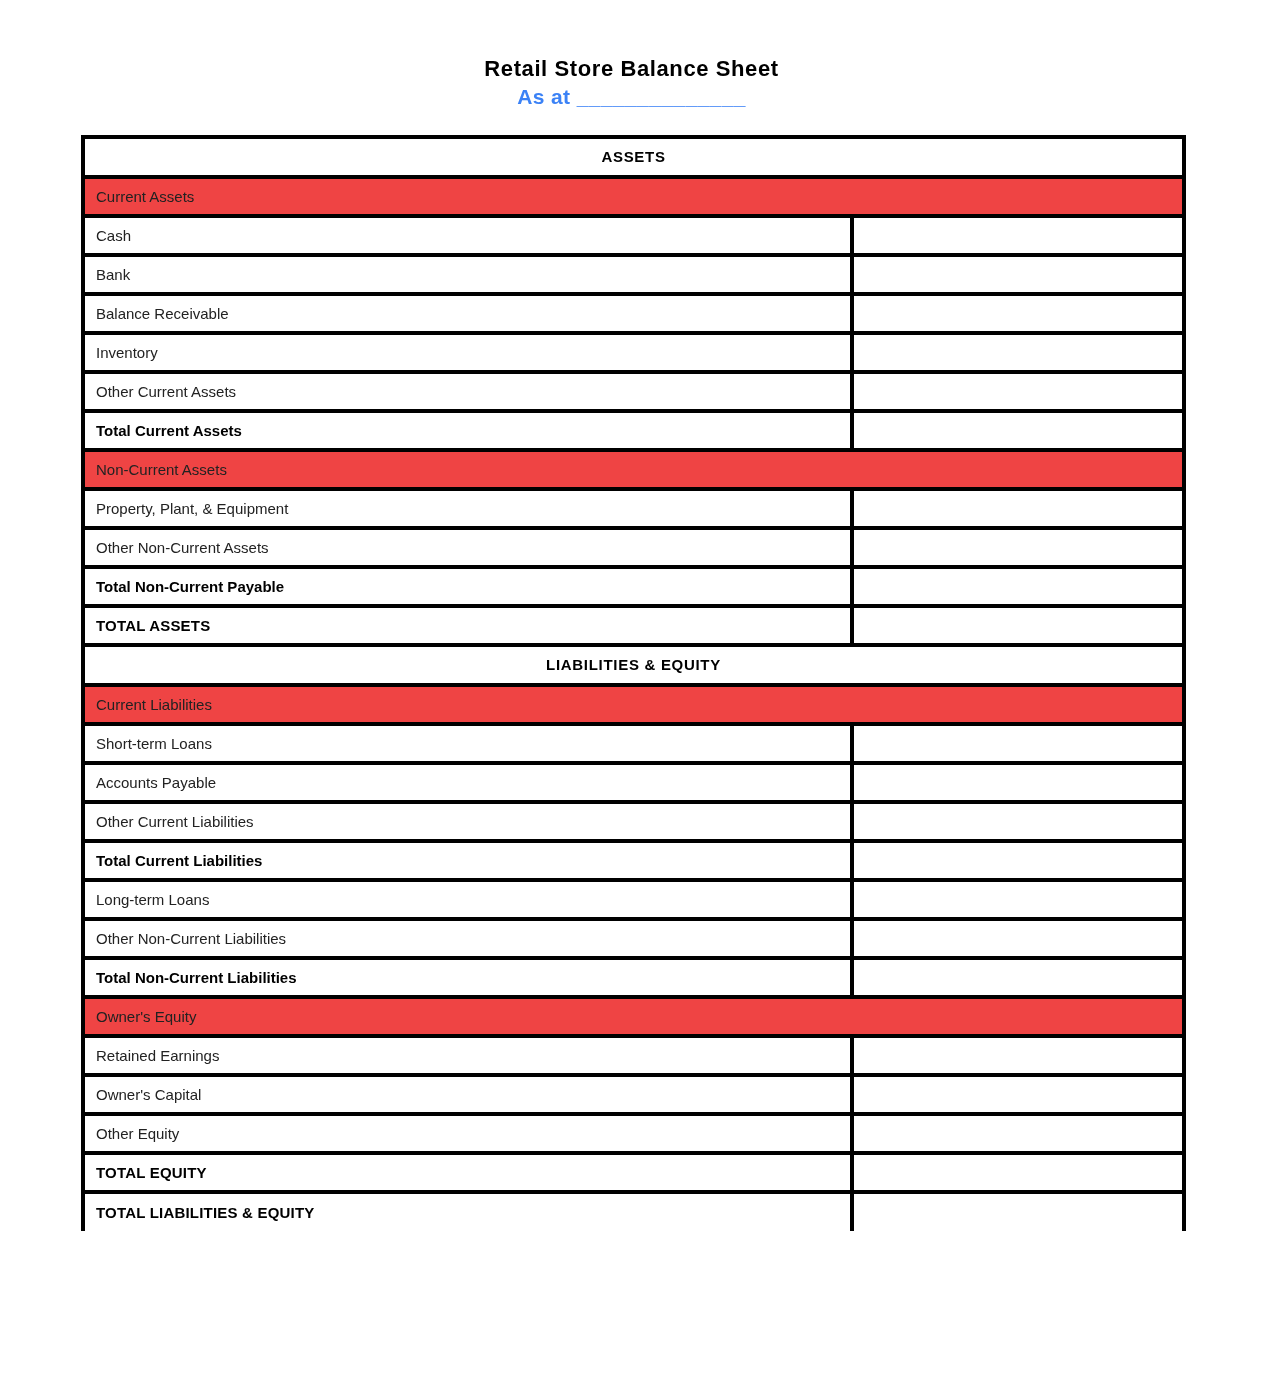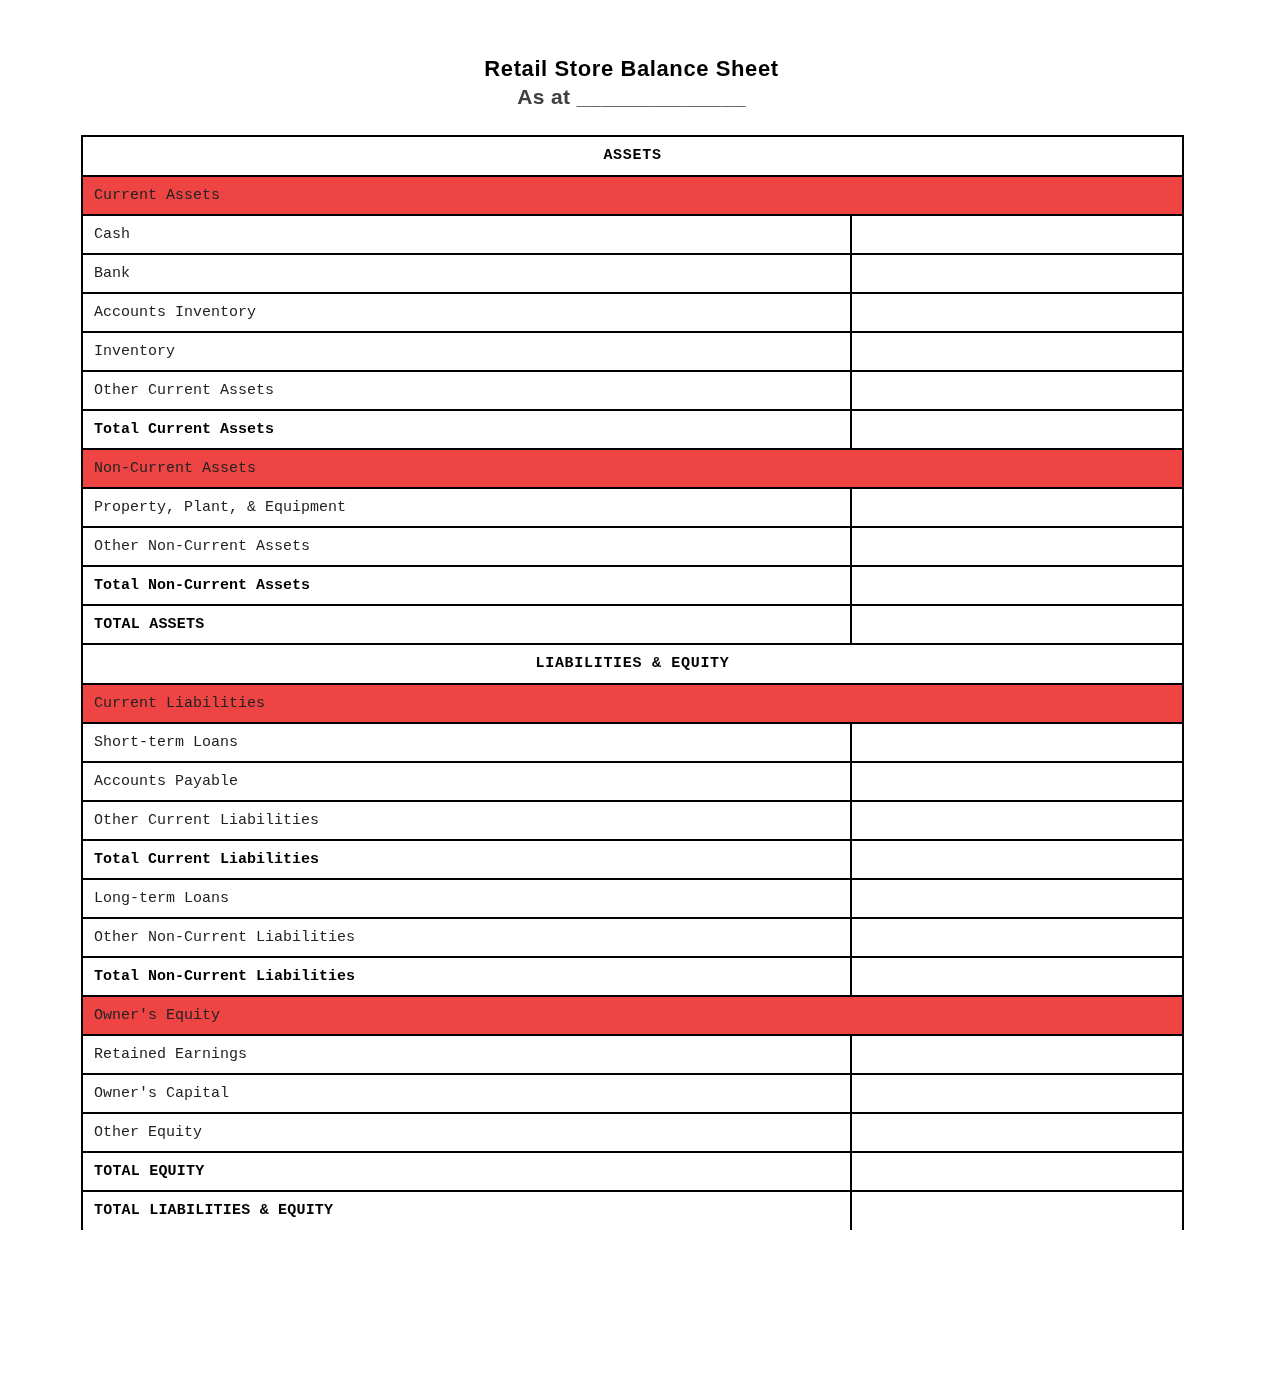--- a/index.html
+++ b/index.html
@@ -33,45 +33,44 @@
     letter-spacing: 0.6px;
     line-height: 1.15;
     color: #000000;
   }
   .doc-subtitle {
     font-size: 21px;
     font-weight: bold;
     letter-spacing: 0.4px;
     line-height: 1.3;
     margin-top: 2px;
-    color: #404040;
+    color: #3b82f6;
     white-space: pre;
   }
 
   
   .sheet-wrap {
     margin: 0 auto;
     width: 1101px;
     margin-top: 24px;
   }
   table.balance-sheet {
     width: 1101px;
     border-collapse: collapse;
     table-layout: fixed;
   }
   table.balance-sheet td {
-    border: 2px solid #000000;
+    border: 4px solid #000000;
     height: 39px;
     padding: 0 0 0 11px;
     vertical-align: middle;
     font-size: 15px;
     color: #222222;
     background: #ffffff;
     box-sizing: border-box;
-    font-family: Liberation Mono, monospace;
   }
   
   col.label-col { width: 769px; }
   col.value-col { width: 332px; }
 
   
   tr.section-row td {
     text-align: center;
     font-weight: bold;
     font-size: 15px;
@@ -149,21 +148,21 @@
             </tr>
             <tr class="item-row">
               <td class="label-cell">Cash</td>
               <td class="value-cell"></td>
             </tr>
             <tr class="item-row">
               <td class="label-cell">Bank</td>
               <td class="value-cell"></td>
             </tr>
             <tr class="item-row">
-              <td class="label-cell">Accounts Inventory</td>
+              <td class="label-cell">Balance Receivable</td>
               <td class="value-cell"></td>
             </tr>
             <tr class="item-row">
               <td class="label-cell">Inventory</td>
               <td class="value-cell"></td>
             </tr>
             <tr class="item-row">
               <td class="label-cell">Other Current Assets</td>
               <td class="value-cell"></td>
             </tr>
@@ -176,21 +175,21 @@
             </tr>
             <tr class="item-row">
               <td class="label-cell">Property, Plant, &amp; Equipment</td>
               <td class="value-cell"></td>
             </tr>
             <tr class="item-row">
               <td class="label-cell">Other Non-Current Assets</td>
               <td class="value-cell"></td>
             </tr>
             <tr class="subtotal-row">
-              <td class="label-cell">Total Non-Current Assets</td>
+              <td class="label-cell">Total Non-Current Payable</td>
               <td class="value-cell"></td>
             </tr>
             <tr class="total-row">
               <td class="label-cell">TOTAL ASSETS</td>
               <td class="value-cell"></td>
             </tr>
             <tr class="section-row">
               <td colspan="2">LIABILITIES &amp; EQUITY</td>
             </tr>
             <tr class="group-row">

